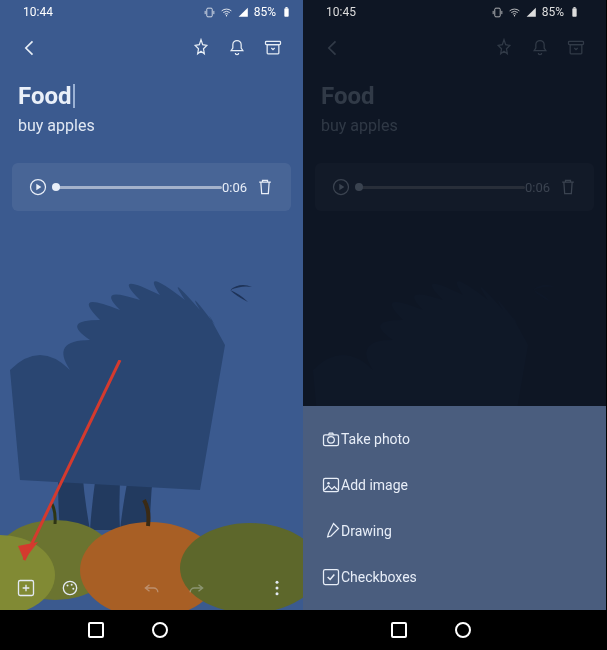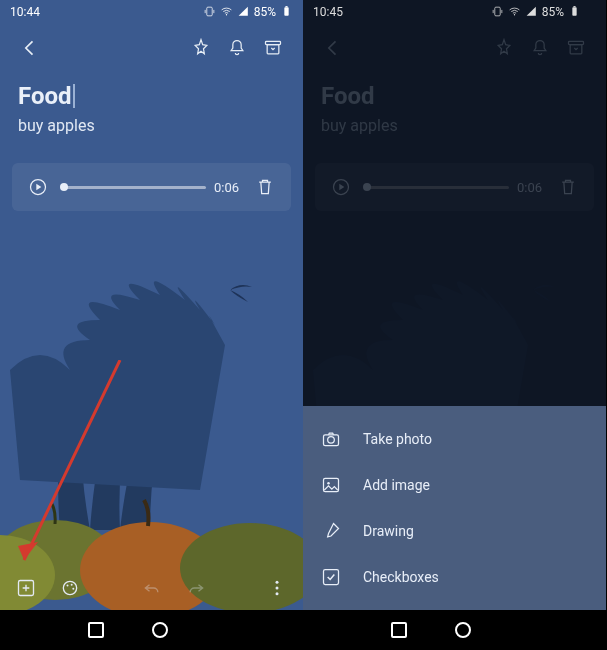--- a/index.html
+++ b/index.html
@@ -22,23 +22,24 @@
 
   
   .statusbar {
     height: 24px;
     display: flex;
     justify-content: space-between;
     align-items: center;
     padding: 0 10px;
     color: #fff;
     font-size: 12px;
+    margin-left: 13px;
   }
   .screen-right .statusbar { color: #ddd; }
-  .status-icons { display: flex; align-items: flex-start; gap: 4px; }
+  .status-icons { display: flex; align-items: flex-end; gap: 4px; }
   .status-icons svg { width: 13px; height: 13px; }
 
   
   .topbar {
     height: 48px;
     display: flex;
     align-items: center;
     padding: 0 12px;
     color: #e6edf5;
   }
@@ -70,21 +71,21 @@
 
   
   .audio {
     margin: 18px 12px 0;
     height: 48px;
     background: rgba(255,255,255,0.07);
     border-radius: 6px;
     display: flex;
     align-items: center;
     padding: 0 8px;
-    gap: 8px;
+    gap: 0;
     color: #e8eef8;
   }
   .screen-right .audio { color: #6b7a92; background: rgba(255,255,255,0.04); }
   .audio svg { width: 20px; height: 20px; }
   .audio-track {
     flex: 1;
     height: 3px;
     background: rgba(255,255,255,0.5);
     position: relative;
     border-radius: 2px;
@@ -170,21 +171,20 @@
     left: 0; right: 0; bottom: 40px;
     background: #4a5d7e;
     color: #e8eef8;
     padding: 10px 0;
   }
   .sheet-row {
     height: 46px;
     display: flex;
     align-items: center;
     padding: 0 18px;
-    gap: 22px;
     font-size: 14px;
   }
   .sheet-row svg { width: 20px; height: 20px; flex-shrink: 0; }
 </style>
 </head>
 <body>
 
 <svg width="0" height="0" style="position:absolute">
   <defs>
     <g id="i-back">

